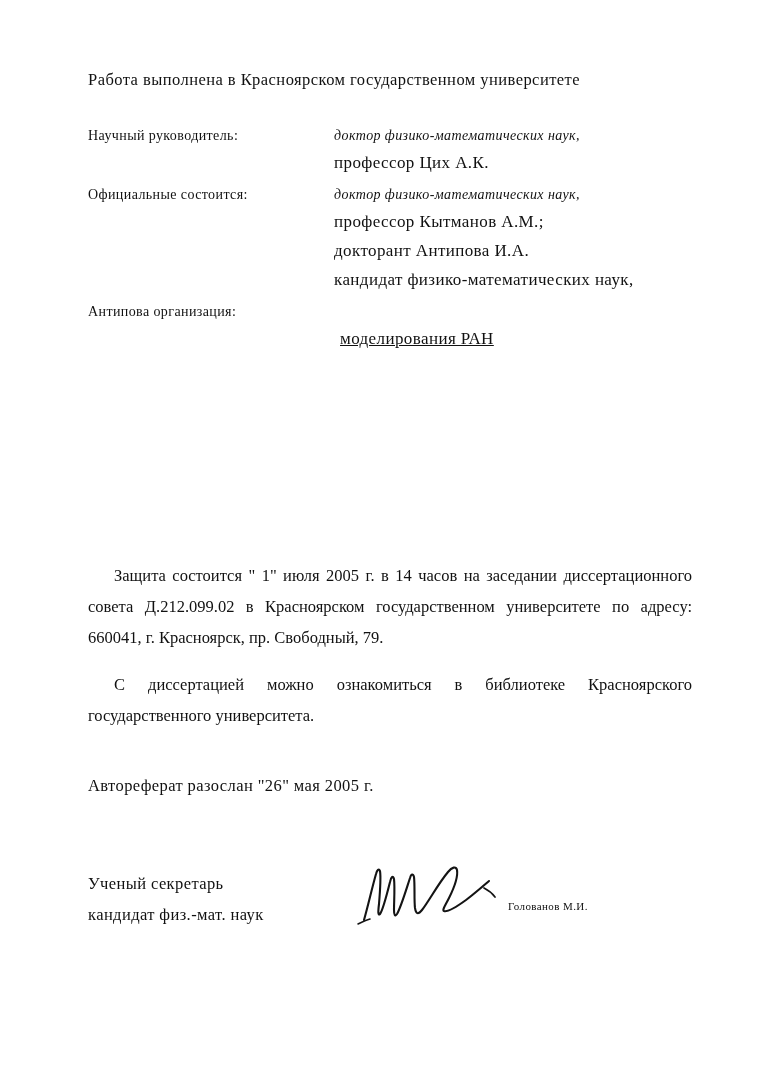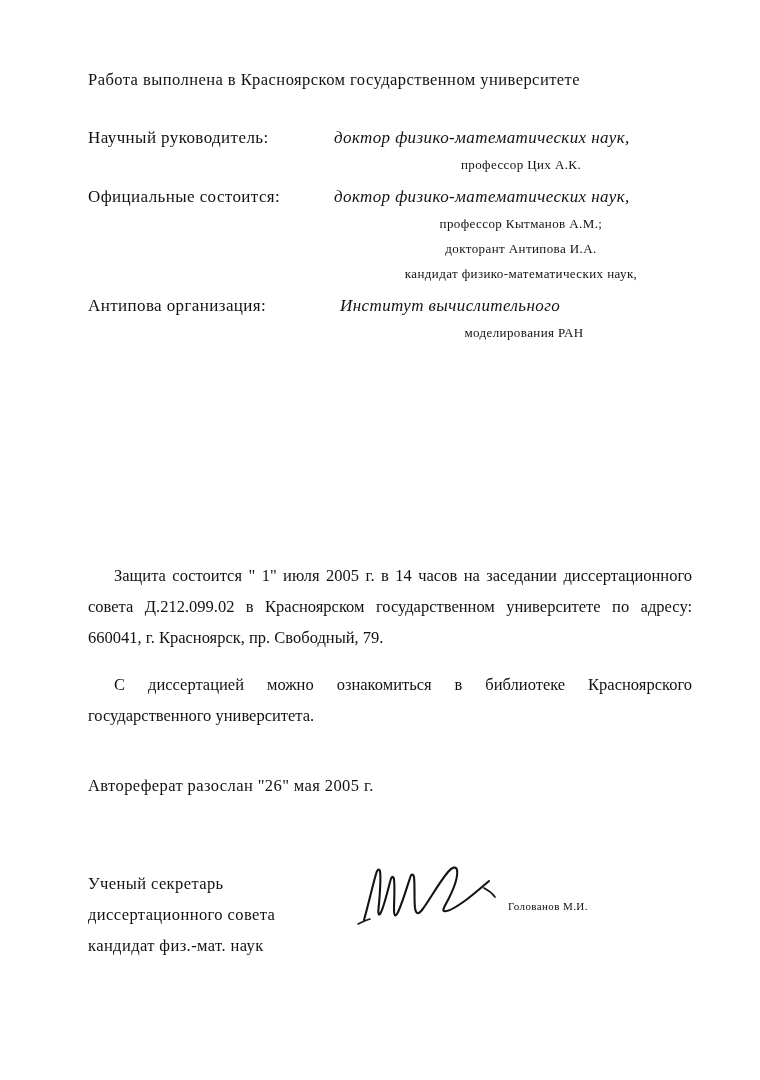--- a/index.html
+++ b/index.html
@@ -38,53 +38,53 @@
   .roles {
     position: absolute;
     left: 88px;
     top: 128px;
     width: 620px;
   }
   .role-row {
     display: flex;
     align-items: flex-start;
     margin-bottom: 9px;
-    font-size: 17px;
+    font-size: 14px;
     letter-spacing: 0.4px;
   }
   .role-label {
     width: 246px;
     flex: 0 0 246px;
     white-space: nowrap;
   }
   .role-value {
     flex: 1 1 auto;
     white-space: nowrap;
     font-style: italic;
   }
   .role-value.indent {
     padding-left: 6px;
   }
   .cont-row {
     display: flex;
     margin-bottom: 9px;
-    font-size: 13px;
-    letter-spacing: 0.4px;
-    text-align: center;
+    font-size: 17px;
+    letter-spacing: 0.4px;
   }
   .cont-spacer {
     width: 246px;
     flex: 0 0 246px;
   }
   .cont-value {
     flex: 1 1 auto;
     white-space: nowrap;
   }
   .cont-value.indent {
     padding-left: 6px;
+    text-decoration: underline;
   }
   .gap-small { height: 5px; }
 
   
   .para-block {
     position: absolute;
     left: 88px;
     top: 560px;
     width: 604px;
   }
@@ -182,39 +182,37 @@
     </div>
     <div class="cont-row">
       <div class="cont-spacer"></div>
       <div class="cont-value">кандидат физико-математических наук,</div>
     </div>
 
     <div class="gap-small"></div>
 
     <div class="role-row">
       <div class="role-label">Антипова организация:</div>
-      <div class="role-value indent">Институт вычислительного</div>
     </div>
     <div class="cont-row">
       <div class="cont-spacer"></div>
       <div class="cont-value indent">моделирования РАН</div>
     </div>
 
   </div>
 
   <div class="para-block">
     <p class="para">Защита состоится  "  1"  июля    2005 г. в 14 часов на заседании диссертационного совета Д.212.099.02 в Красноярском государственном университете по адресу: 660041, г. Красноярск, пр. Свободный, 79.</p>
     <p class="para second">С диссертацией можно ознакомиться в библиотеке Красноярского государственного университета.</p>
   </div>
 
   <div class="sent-line">Автореферат разослан    "26"    мая    2005 г.</div>
 
   <div class="sig-block">
     <div class="sig-line">Ученый секретарь</div>
-    <div class="sig-line">диссертационного совета</div>
     <div class="sig-line sig-last">
       <span class="secretary-role">кандидат физ.-мат. наук</span>
     </div>
   </div>
 
   <div class="sig-name">Голованов М.И.</div>
 
   <div class="signature">
     <svg viewBox="0 0 170 70" width="170" height="70" aria-hidden="true">
       <g fill="none" stroke="#141414" stroke-width="2.1" stroke-linecap="round" stroke-linejoin="round">

